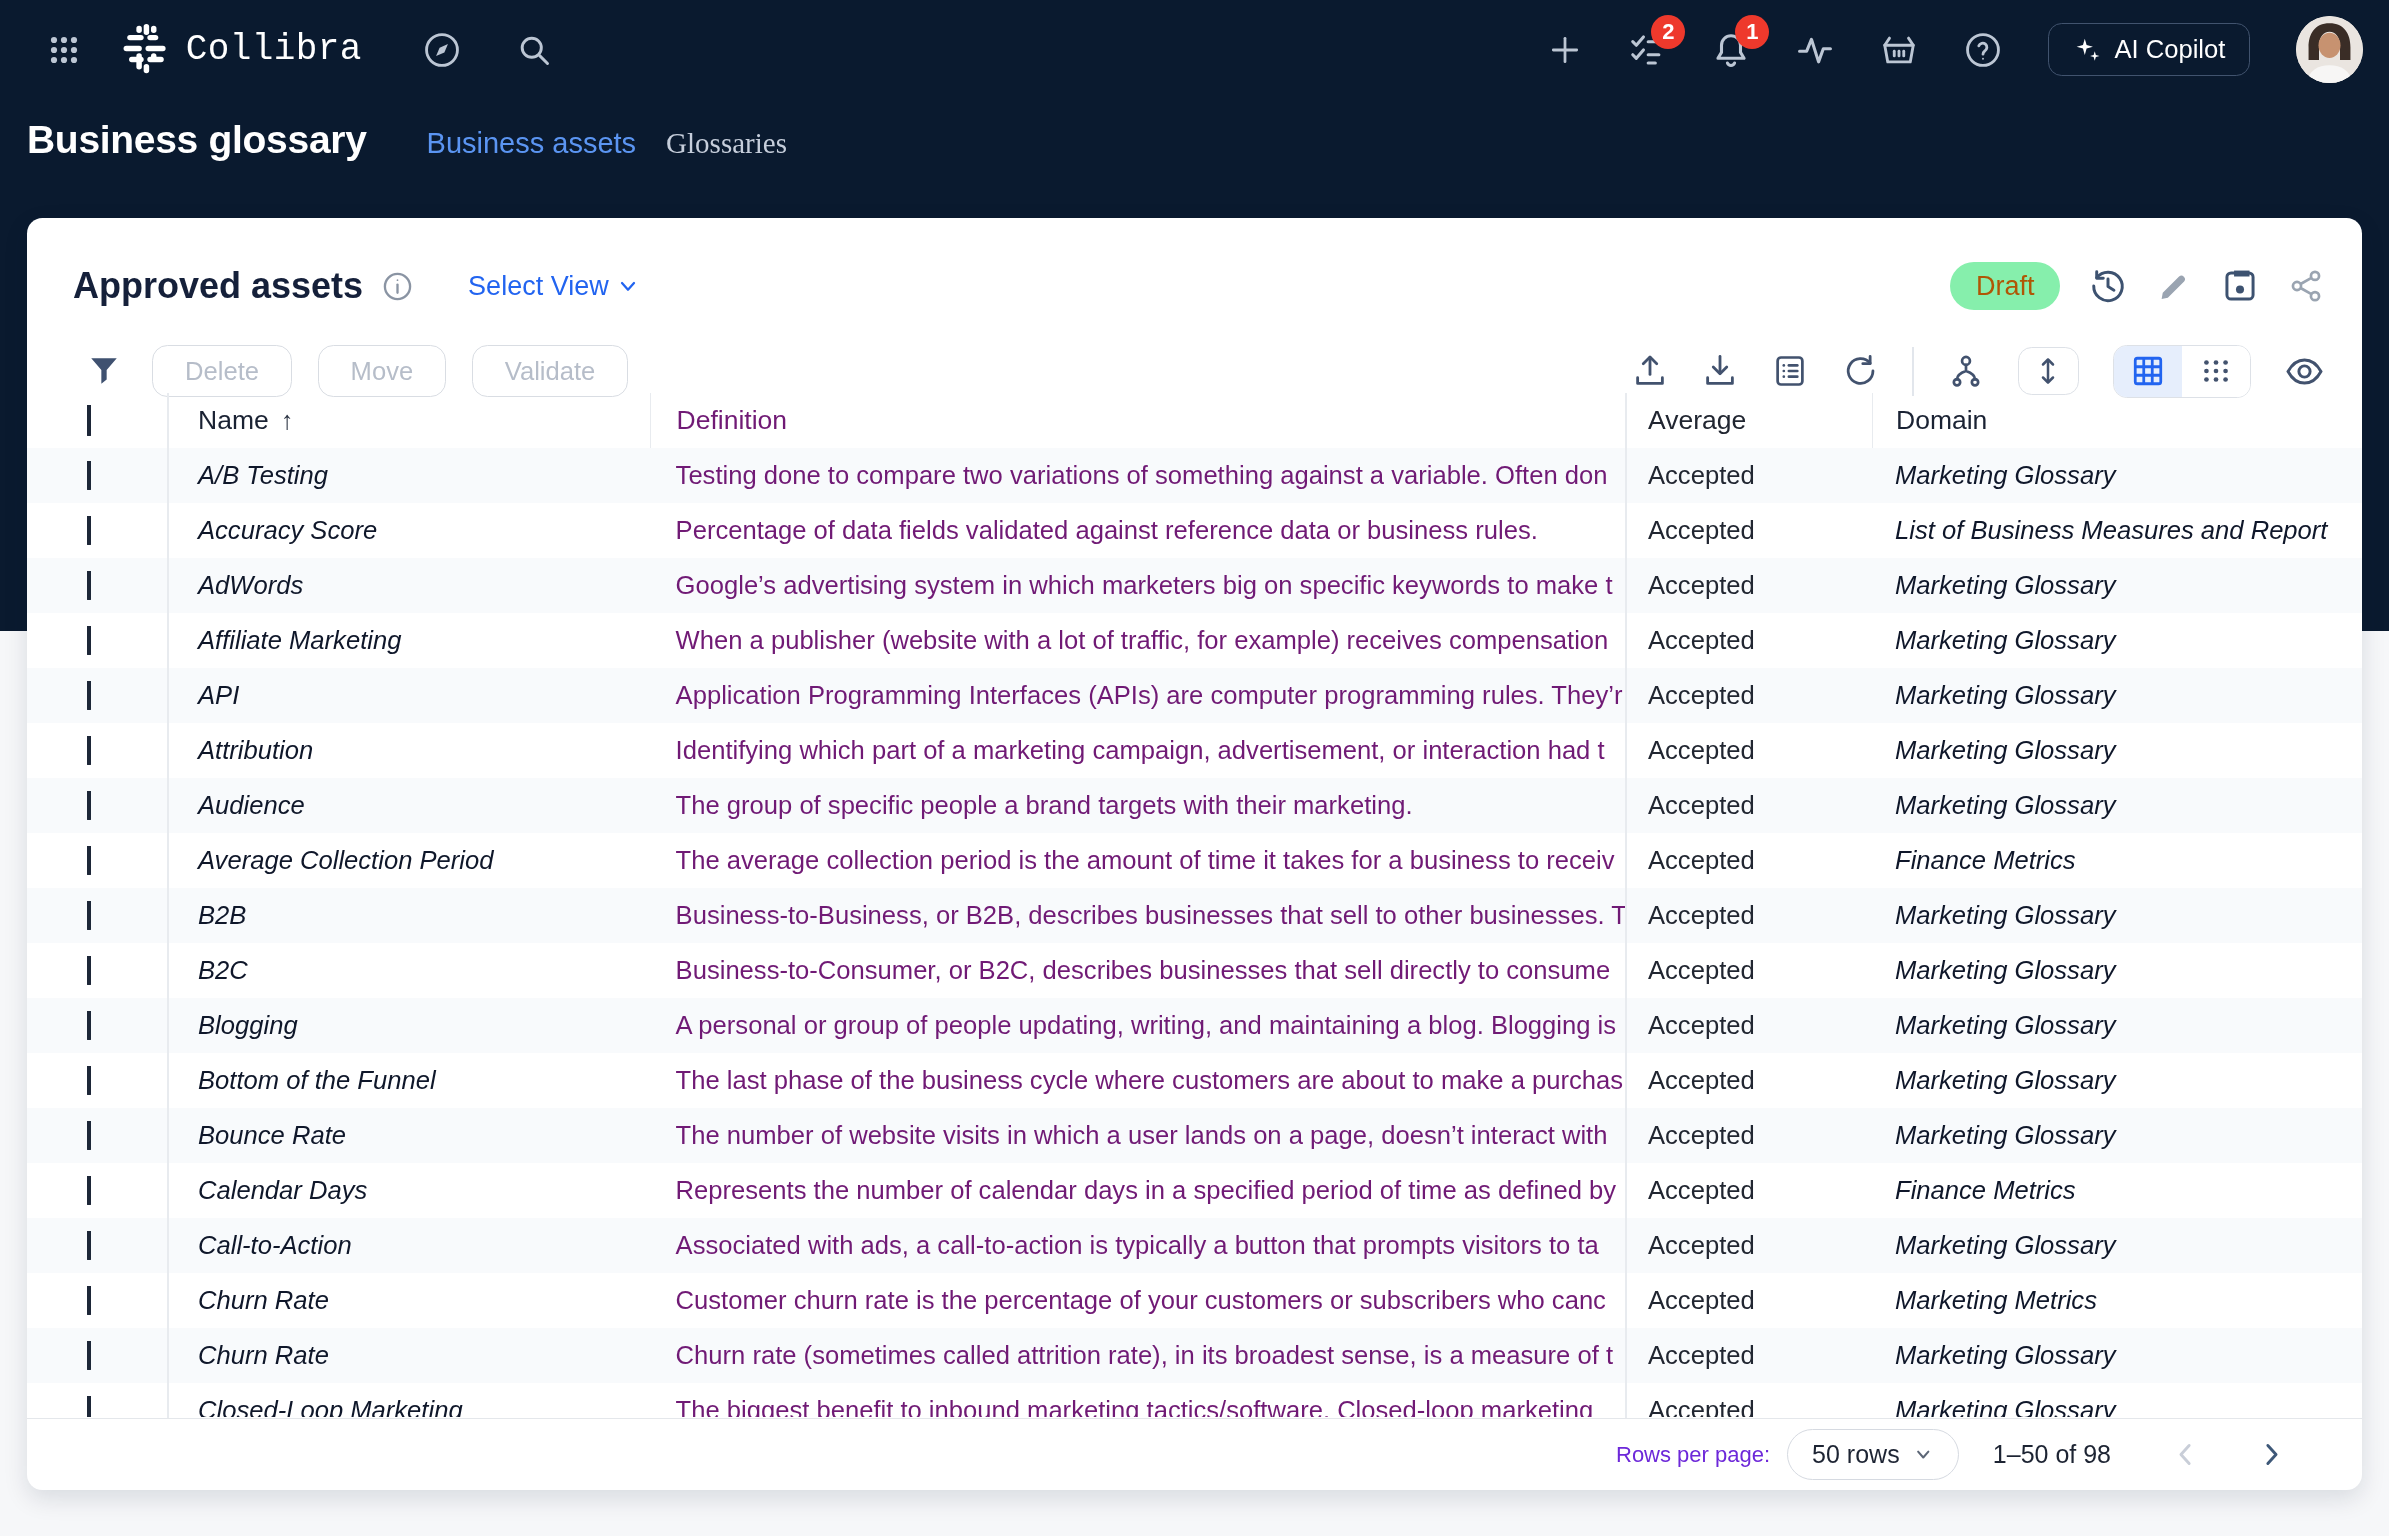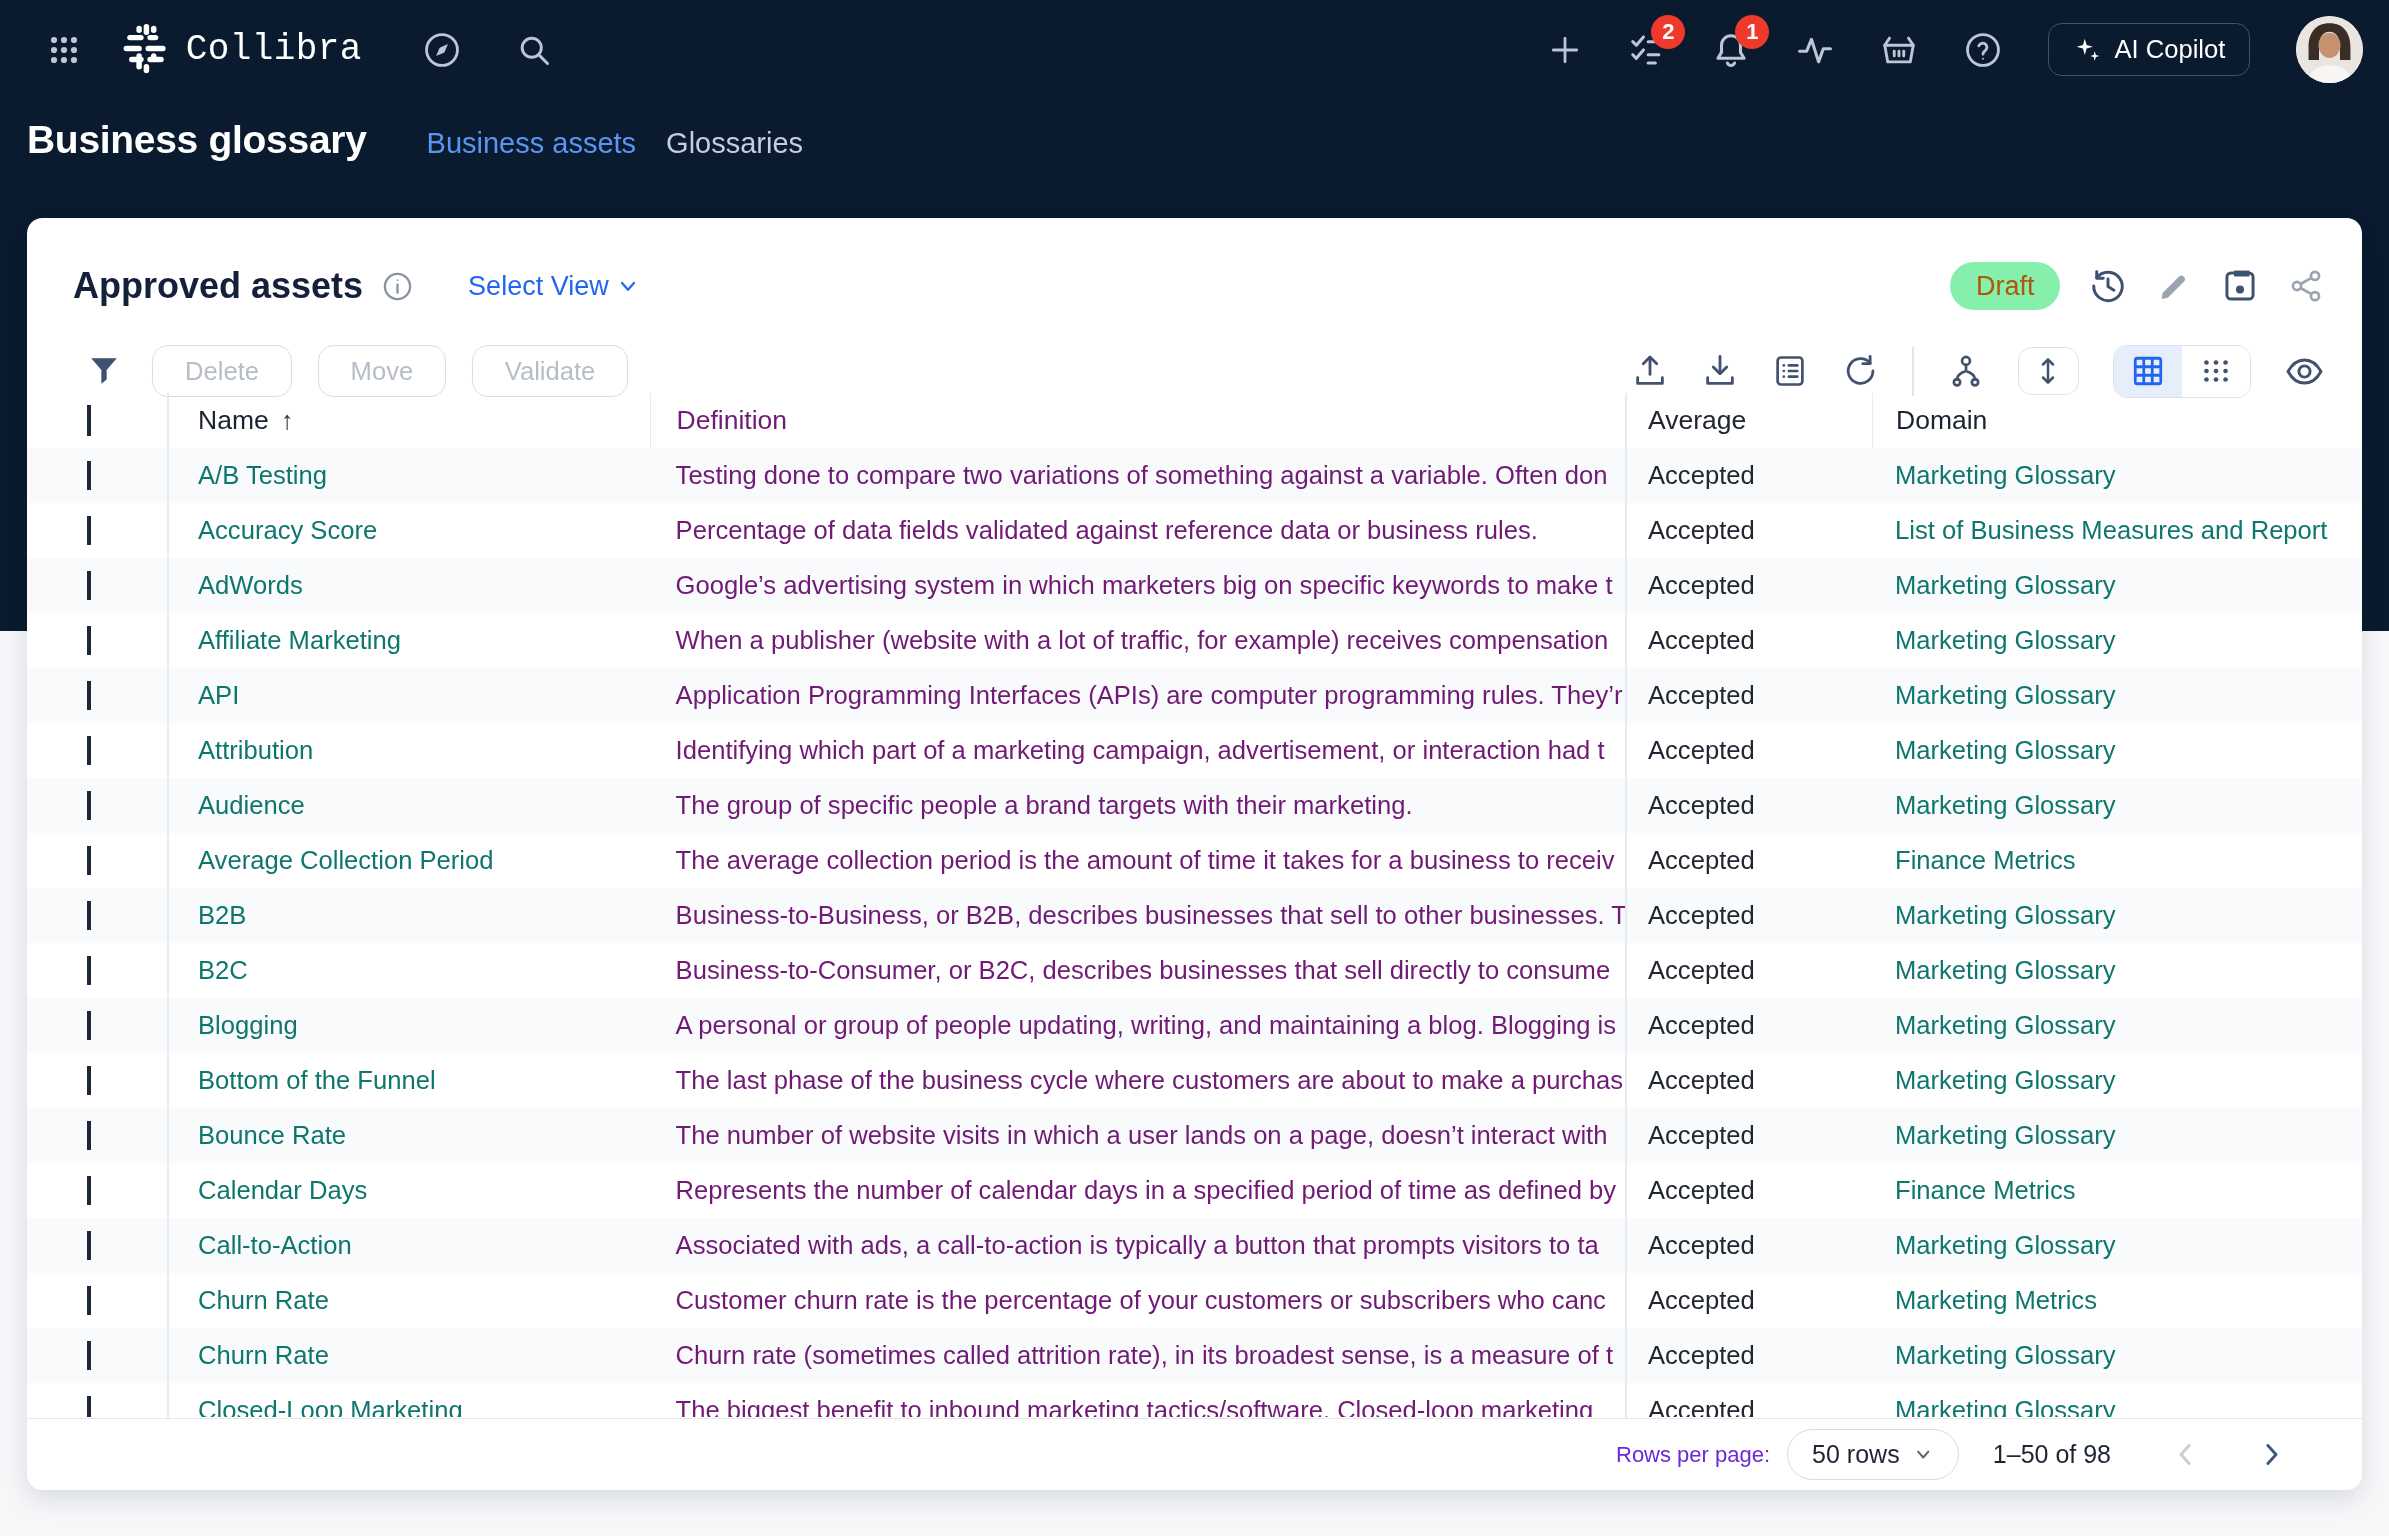--- a/index.html
+++ b/index.html
@@ -33,21 +33,21 @@
                  border:1.7px solid #41536e; border-radius:13.7px; color:#fff; font-size:25.6px; font-weight:500;
                  background:transparent; cursor:pointer; }
   .avatar { width:67px; height:67px; border-radius:50%; overflow:hidden; cursor:pointer; background:#e9e4df; }
 
   
   .page-head { position:absolute; top:118px; left:27px; display:flex; align-items:baseline; }
   .page-title { color:#ffffff; font-size:39px; font-weight:600; letter-spacing:-0.3px; }
   .tabs { display:flex; gap:30px; margin-left:60px; }
   .tab { font-size:29px; font-weight:500; cursor:pointer; }
   .tab.active { color:#5b95f2; }
-  .tab.inactive { color:#c6cedb; }
+  .tab.inactive { color:#c6cedb;font-family:Liberation Serif, serif; }
 
   
   .card { position:absolute; top:218px; left:27px; width:2335px; height:1272px;
           background:#ffffff; border-radius:15.4px; box-shadow:0 8.5px 24px rgba(10,26,47,.12); }
 
   .card-head { position:absolute; top:44px; left:46px; right:38px; display:flex; align-items:center; }
   .card-title { font-size:36px; font-weight:600; color:#15203a; }
   .info-ic { margin-left:19px; color:#8a94a3; cursor:pointer; }
   .select-view { margin-left:55px; display:flex; align-items:center; gap:7px; color:#2264f0;
                  font-size:27px; font-weight:500; cursor:pointer; }
@@ -85,21 +85,21 @@
   .rows-viewport { height:969px; overflow:hidden; }
   .trow { display:grid; grid-template-columns:140px 483px 975px 247px 1fr; height:55px; align-items:center; }
   .trow:nth-child(odd) { background:#f8fafc; }
   .cell { white-space:nowrap; overflow:hidden; font-size:25.6px; }
   .cb-cell { padding-left:60px; }
   .checkbox { width:25.6px; height:25.6px; border:2.6px solid #1d2738; border-radius:6px; background:#fff; cursor:pointer; }
   .name-cell { padding-left:31px; }
   .def-cell { padding-left:25.6px; color:#701a75; }
   .status-cell { padding-left:23px; color:#212631; }
   .domain-cell { padding-left:23px; }
-  .linkish { color:#0f766e; cursor:pointer; text-decoration:none; }
+  .linkish { color:#0f172a; cursor:pointer; text-decoration:none;font-style:italic; }
 
   
   .card-footer { position:absolute; top:1200px; left:0; right:0; bottom:0; border-top:1.7px solid #e4e7eb;
                  display:flex; align-items:center; justify-content:flex-end; padding-right:72px; }
   .rpp-label { font-size:22px; color:#6d28d9; margin-right:17px; }
   .rpp-select { display:flex; align-items:center; gap:13.7px; border:1.7px solid #d6dae1; border-radius:853px;
                 padding:10.2px 24px; font-size:25px; color:#1d2433; cursor:pointer; background:#fff; }
   .rpp-select .chev { color:#5c6676; }
   .range { font-size:25px; color:#1d2433; margin:0 55px 0 34px; }
   .pg-btn { width:38px; height:38px; display:flex; align-items:center; justify-content:center; cursor:pointer; }

